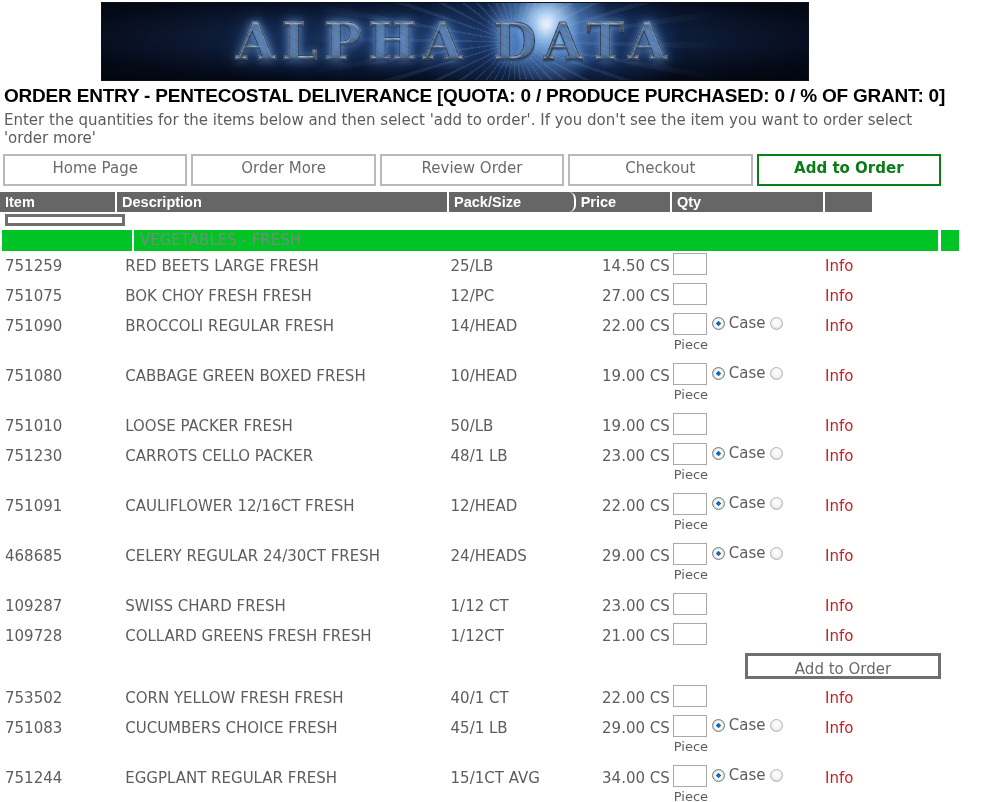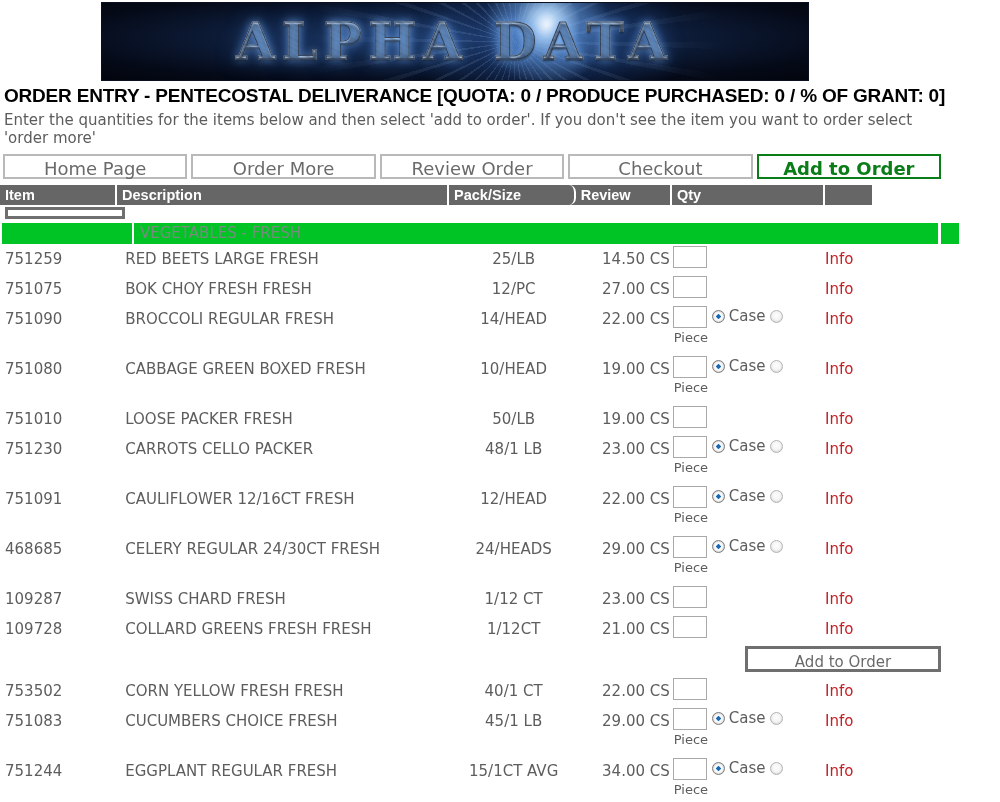--- a/index.html
+++ b/index.html
@@ -108,24 +108,24 @@
   
   .navbar {
     display: flex;
     gap: 4px;
     padding: 7px 3px 0 3px;
     box-sizing: border-box;
     width: 944px;
   }
   .nav-btn {
     flex: 1 1 0;
-    height: 25px;
+    height: 32px;
     line-height: 25px;
     text-align: center;
-    font-size: 18px;
+    font-size: 15px;
     color: #6a6a6a;
     background: #ffffff;
     border: 2px solid #b9b9b9;
     box-sizing: border-box;
     cursor: pointer;
     user-select: none;
   }
   .nav-btn.primary {
     border-color: #0a7d18;
     color: #0a7d18;
@@ -213,21 +213,21 @@
     align-items: flex-start;
     font-size: 15px;
     color: #5d5d5d;
   }
   .row.simple { height: 30px; }
   .row.tall   { height: 50px; }
 
   .cell { box-sizing: border-box; padding-top: 6px; }
   .cell.item  { width: 134px; padding-left: 5px; }
   .cell.desc  { width: 382px; padding-left: 8px; }
-  .cell.pack  { width: 145px; text-align: center; }
+  .cell.pack  { width: 145px; }
   .cell.price { width: 110px; text-align: right; padding-right: 3px; white-space: nowrap; }
   .cell.qty   { width: 175px; position: relative; padding-top: 0; }
   .cell.info  { width: 54px; padding-top: 6px; }
 
   .qty-input {
     width: 34px;
     height: 22px;
     border: 1px solid #a9a9a9;
     background: #ffffff;
     box-sizing: border-box;
@@ -319,21 +319,21 @@
   <div class="nav-btn">Checkout</div>
   <div class="nav-btn primary">Add to Order</div>
 </div>
 
 <div class="grid">
 
   <div class="thead">
     <div class="th c-item">Item</div>
     <div class="th c-desc">Description</div>
     <div class="th c-pack">Pack/Size</div>
-    <div class="th c-price">Review</div>
+    <div class="th c-price">Price</div>
     <div class="th c-qty">Qty</div>
     <div class="th c-info"></div>
   </div>
 
   <div class="spacer-row">
     <div class="mini-bar"></div>
   </div>
 
   <div class="section-band">
     <div class="band-left"></div>

